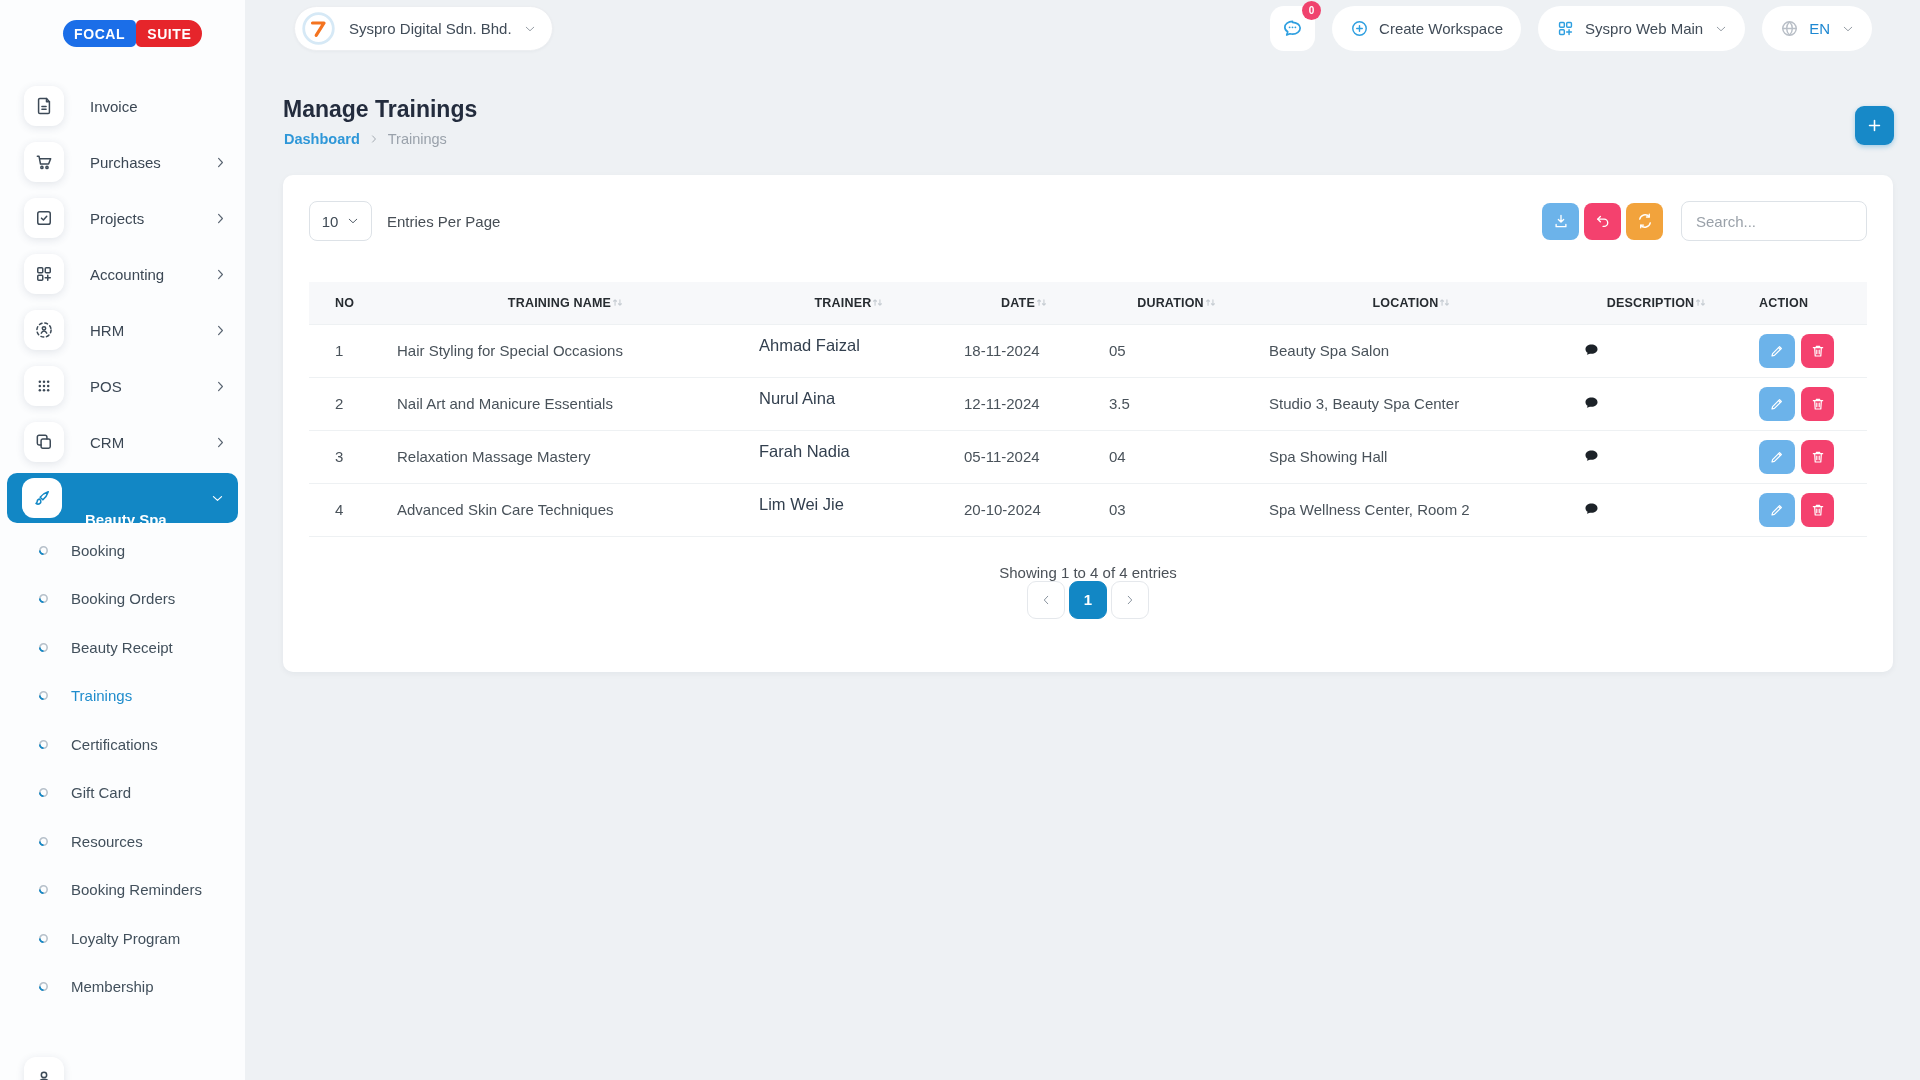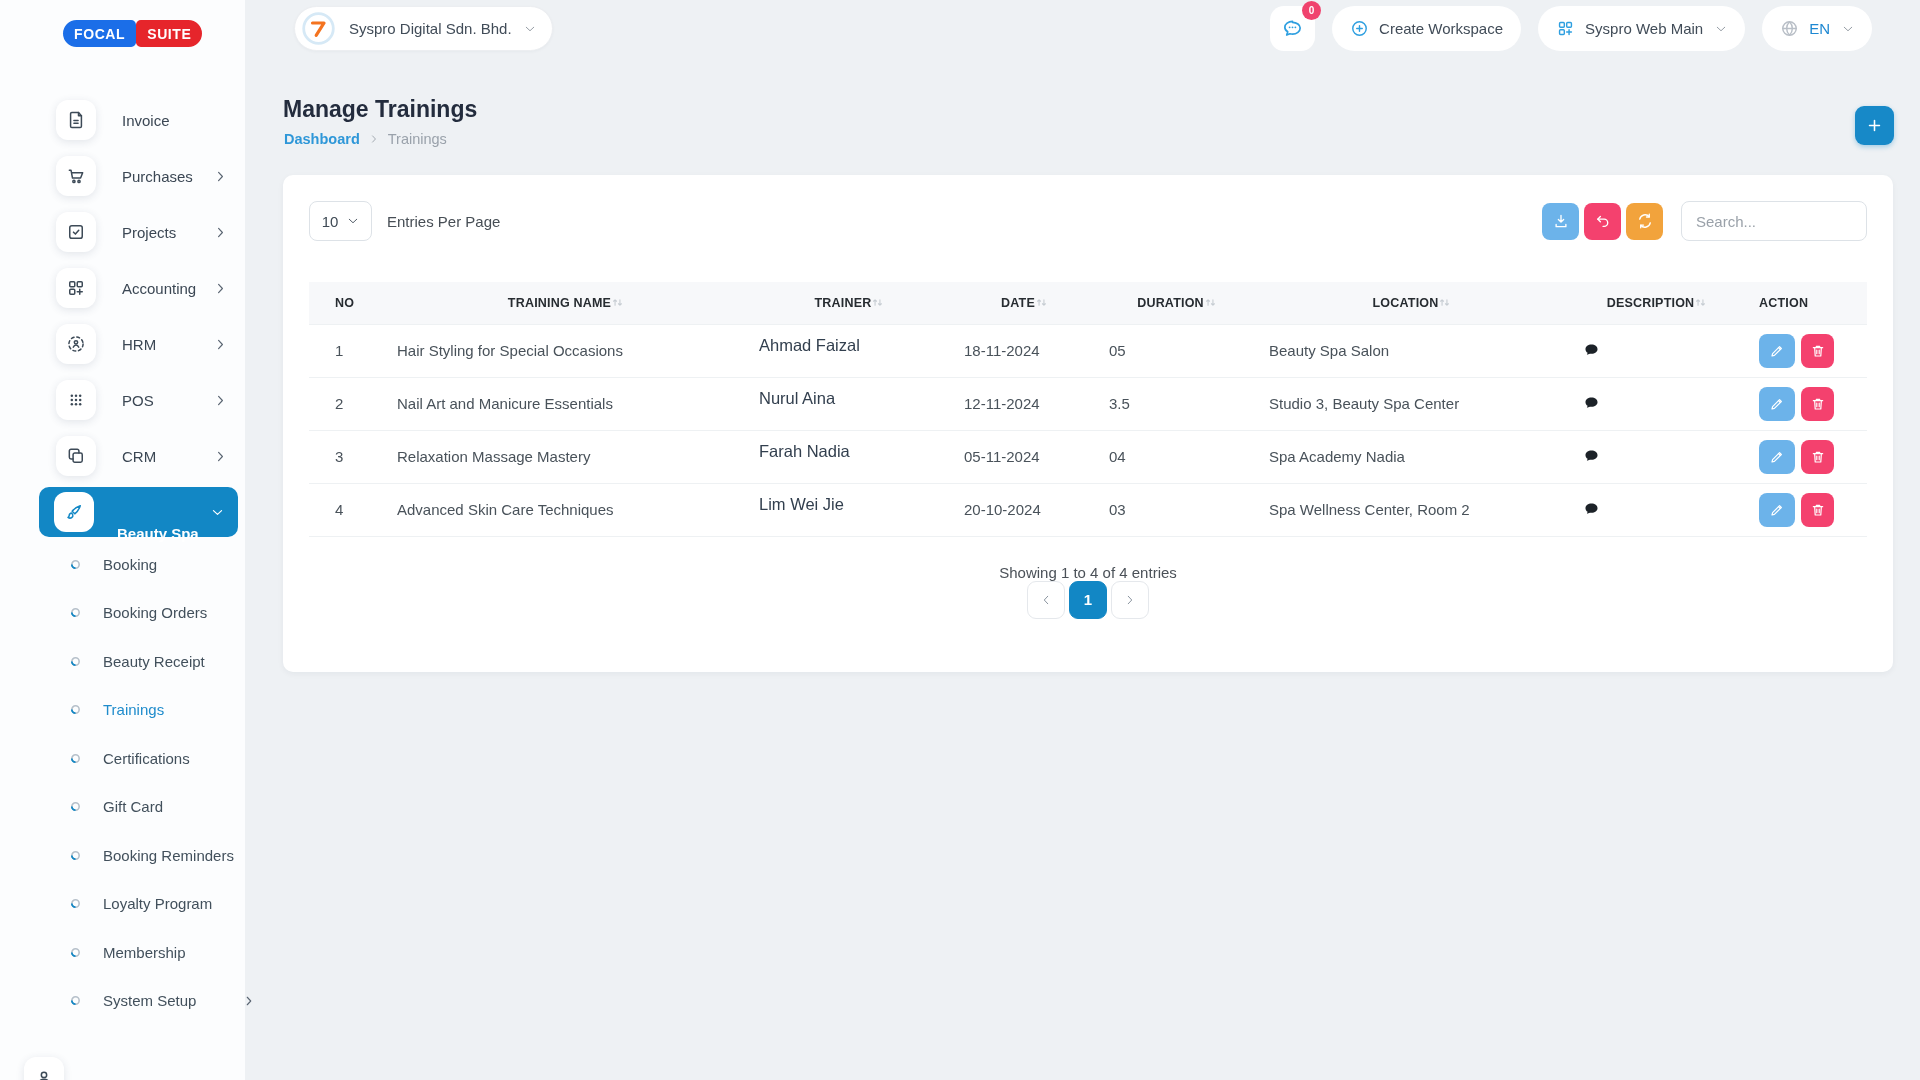--- a/index.html
+++ b/index.html
@@ -6,21 +6,21 @@
   html,body { width:1920px; height:1080px; overflow:hidden; }
   body { background:#eef1f4; font-family:"Liberation Sans", sans-serif; color:#49525a; }
 
   
   .sidebar { position:absolute; left:0; top:0; width:245px; height:1080px; background:#fcfdfe; z-index:2; }
   .logo { position:absolute; left:63px; top:20px; display:flex; cursor:pointer; }
   .logo-pill { height:27px; display:flex; align-items:center; padding:0 11px; color:#fff; font-weight:700; font-size:14px; letter-spacing:.6px; }
   .logo-focal { background:#1b6ee8; border-radius:14px 5px 5px 14px; }
   .logo-suite { background:#e6252b; border-radius:5px 14px 14px 5px; }
 
-  .nav { position:absolute; left:0; top:92px; width:245px;padding-left:32px; }
+  .nav { position:absolute; left:0; top:78px; width:245px; }
   .nav-item { position:relative; display:flex; align-items:center; height:56px; padding:0 18px 0 24px; cursor:pointer; }
   .icon-box { width:40px; height:40px; border-radius:12px; background:#fff; box-shadow:0 2px 8px rgba(40,60,90,.12); display:flex; align-items:center; justify-content:center; color:#3d4a57; flex:0 0 auto; }
   .icon-box svg { width:20px; height:20px; }
   .nav-label { margin-left:26px; font-size:15px; font-weight:500; color:#3b4754; }
   .nav-chevron { margin-left:auto; color:#5a6572; display:flex; }
   .nav-chevron svg { width:13px; height:13px; }
   .nav-item.active { background:#1287c5; border-radius:10px; margin:3px 7px; height:50px; padding:0 14px 0 15px; }
   .nav-item.active .icon-box { box-shadow:none; color:#1287c5; }
   .nav-item.active .nav-label { color:#fff; font-weight:700; margin-left:23px;margin-top:42px; }
   .nav-item.active .nav-chevron { color:#fff; }
@@ -291,53 +291,48 @@
           </span>
           <span class="sub-label">Gift Card</span>
         </div>
         <div class="subnav-item">
           <span class="bullet">
             <svg viewBox="0 0 12 12">
               <circle cx="6" cy="6" r="4" fill="none" stroke="#b6c0ca" stroke-width="1.7"></circle>
               <path d="M6 10A4 4 0 0 1 2 6" fill="none" stroke="#1287c5" stroke-width="2"></path>
             </svg>
           </span>
+          <span class="sub-label">Resources</span>
+        </div>
+        <div class="subnav-item">
+          <span class="bullet">
+            <svg viewBox="0 0 12 12">
+              <circle cx="6" cy="6" r="4" fill="none" stroke="#b6c0ca" stroke-width="1.7"></circle>
+              <path d="M6 10A4 4 0 0 1 2 6" fill="none" stroke="#1287c5" stroke-width="2"></path>
+            </svg>
+          </span>
           <span class="sub-label">Booking Reminders</span>
         </div>
         <div class="subnav-item">
           <span class="bullet">
             <svg viewBox="0 0 12 12">
               <circle cx="6" cy="6" r="4" fill="none" stroke="#b6c0ca" stroke-width="1.7"></circle>
               <path d="M6 10A4 4 0 0 1 2 6" fill="none" stroke="#1287c5" stroke-width="2"></path>
             </svg>
           </span>
           <span class="sub-label">Loyalty Program</span>
         </div>
         <div class="subnav-item">
           <span class="bullet">
             <svg viewBox="0 0 12 12">
               <circle cx="6" cy="6" r="4" fill="none" stroke="#b6c0ca" stroke-width="1.7"></circle>
               <path d="M6 10A4 4 0 0 1 2 6" fill="none" stroke="#1287c5" stroke-width="2"></path>
             </svg>
           </span>
           <span class="sub-label">Membership</span>
-        </div>
-        <div class="subnav-item">
-          <span class="bullet">
-            <svg viewBox="0 0 12 12">
-              <circle cx="6" cy="6" r="4" fill="none" stroke="#b6c0ca" stroke-width="1.7"></circle>
-              <path d="M6 10A4 4 0 0 1 2 6" fill="none" stroke="#1287c5" stroke-width="2"></path>
-            </svg>
-          </span>
-          <span class="sub-label">System Setup</span>
-          <span class="sub-chevron">
-            <svg viewBox="0 0 24 24" fill="none" stroke="currentColor" stroke-width="2.2" stroke-linecap="round" stroke-linejoin="round">
-              <path d="M8.5 4.5l7 7.5-7 7.5"></path>
-            </svg>
-          </span>
         </div>
       </div>
   </nav>
   <div class="partial-item">
     <span class="icon-box">
         <svg viewBox="0 0 24 24" fill="none" stroke="currentColor" stroke-width="1.8" stroke-linecap="round" stroke-linejoin="round">
           <circle cx="12" cy="9.5" r="3.2"></circle>
           <path d="M5.5 19.5c1-3 3.4-4.7 6.5-4.7s5.5 1.7 6.5 4.7"></path>
         </svg>
       </span>
@@ -645,21 +640,21 @@
               </button>
             </div>
           </td>
         </tr>
         <tr>
           <td class="cell-no">3</td>
           <td>Relaxation Massage Mastery</td>
           <td><span class="trainer-text">Farah Nadia</span></td>
           <td>05-11-2024</td>
           <td>04</td>
-          <td>Spa Academy Nadia</td>
+          <td>Spa Showing Hall</td>
           <td>
             <button class="desc-btn">
               <span style="display:flex">
                 <svg viewBox="0 0 24 24" fill="none" stroke="currentColor" stroke-width="1.8" stroke-linecap="round" stroke-linejoin="round">
                   <path fill="currentColor" stroke="none" d="M12 3.5c4.7 0 8.5 2.9 8.5 6.6 0 3.6-3.8 6.6-8.5 6.6-.8 0-1.6-.1-2.3-.2L5.5 18l1-2.7c-1.9-1.2-3-3-3-5.2 0-3.7 3.8-6.6 8.5-6.6z"></path>
                 </svg>
               </span>
             </button>
           </td>
           <td>

